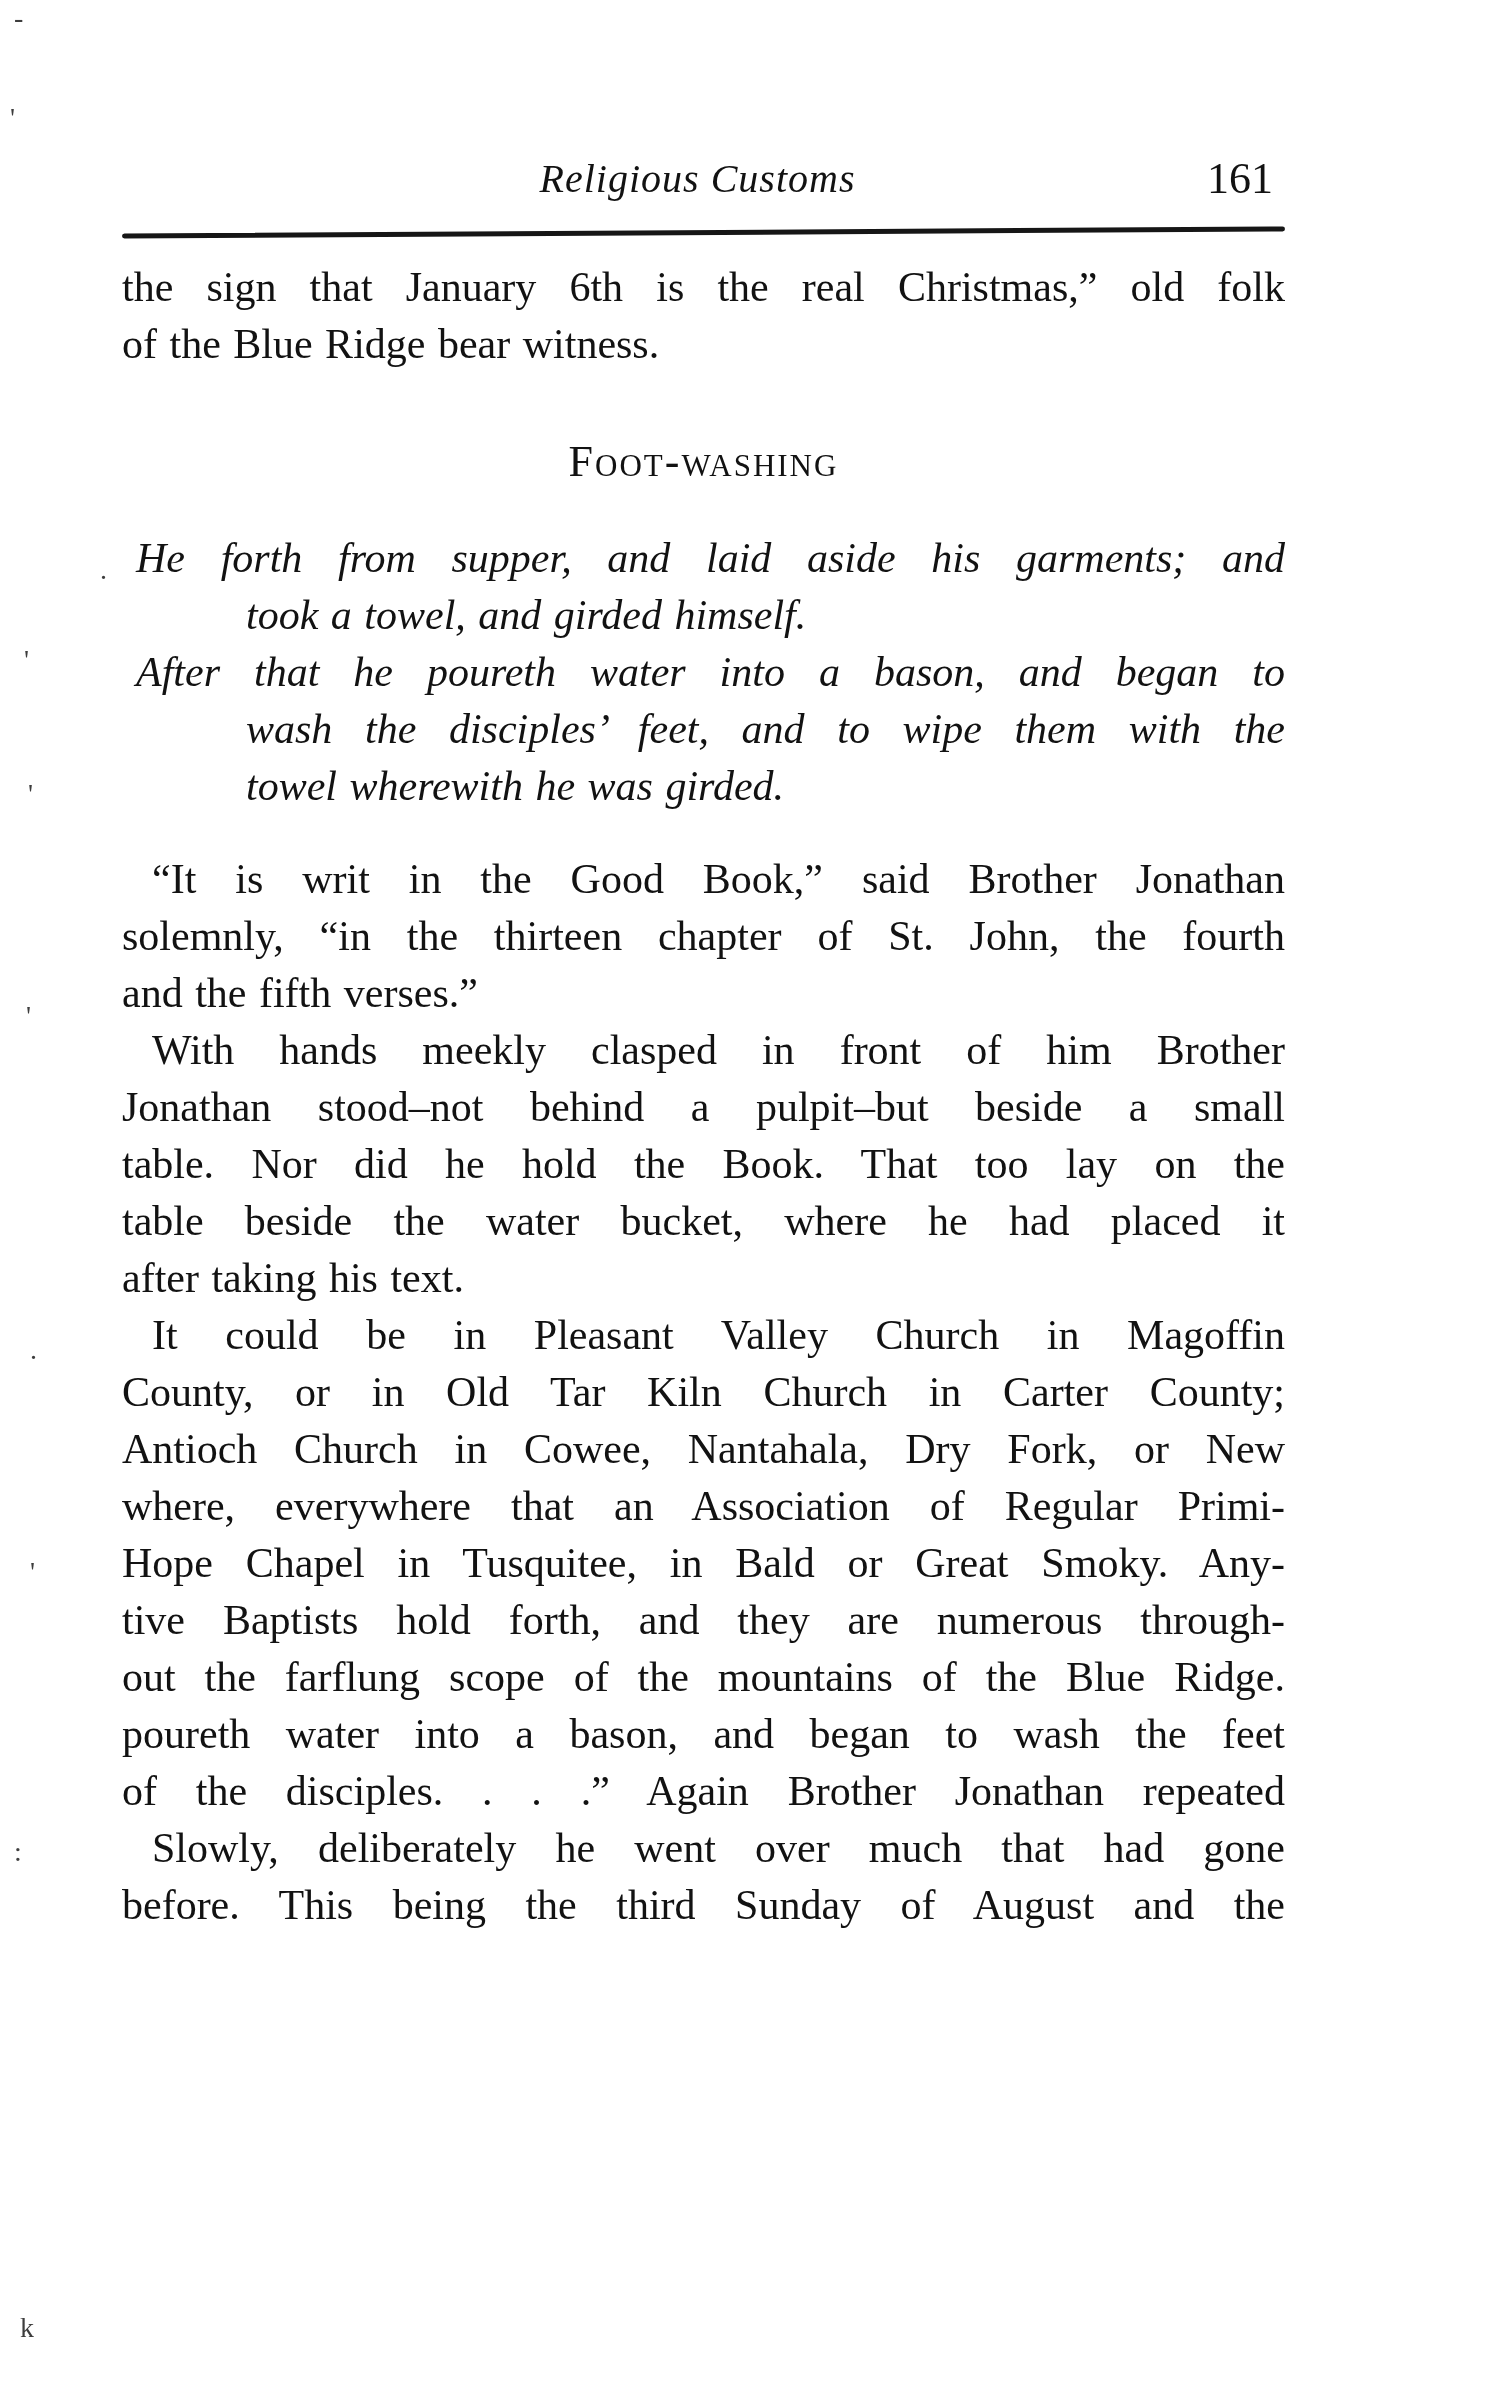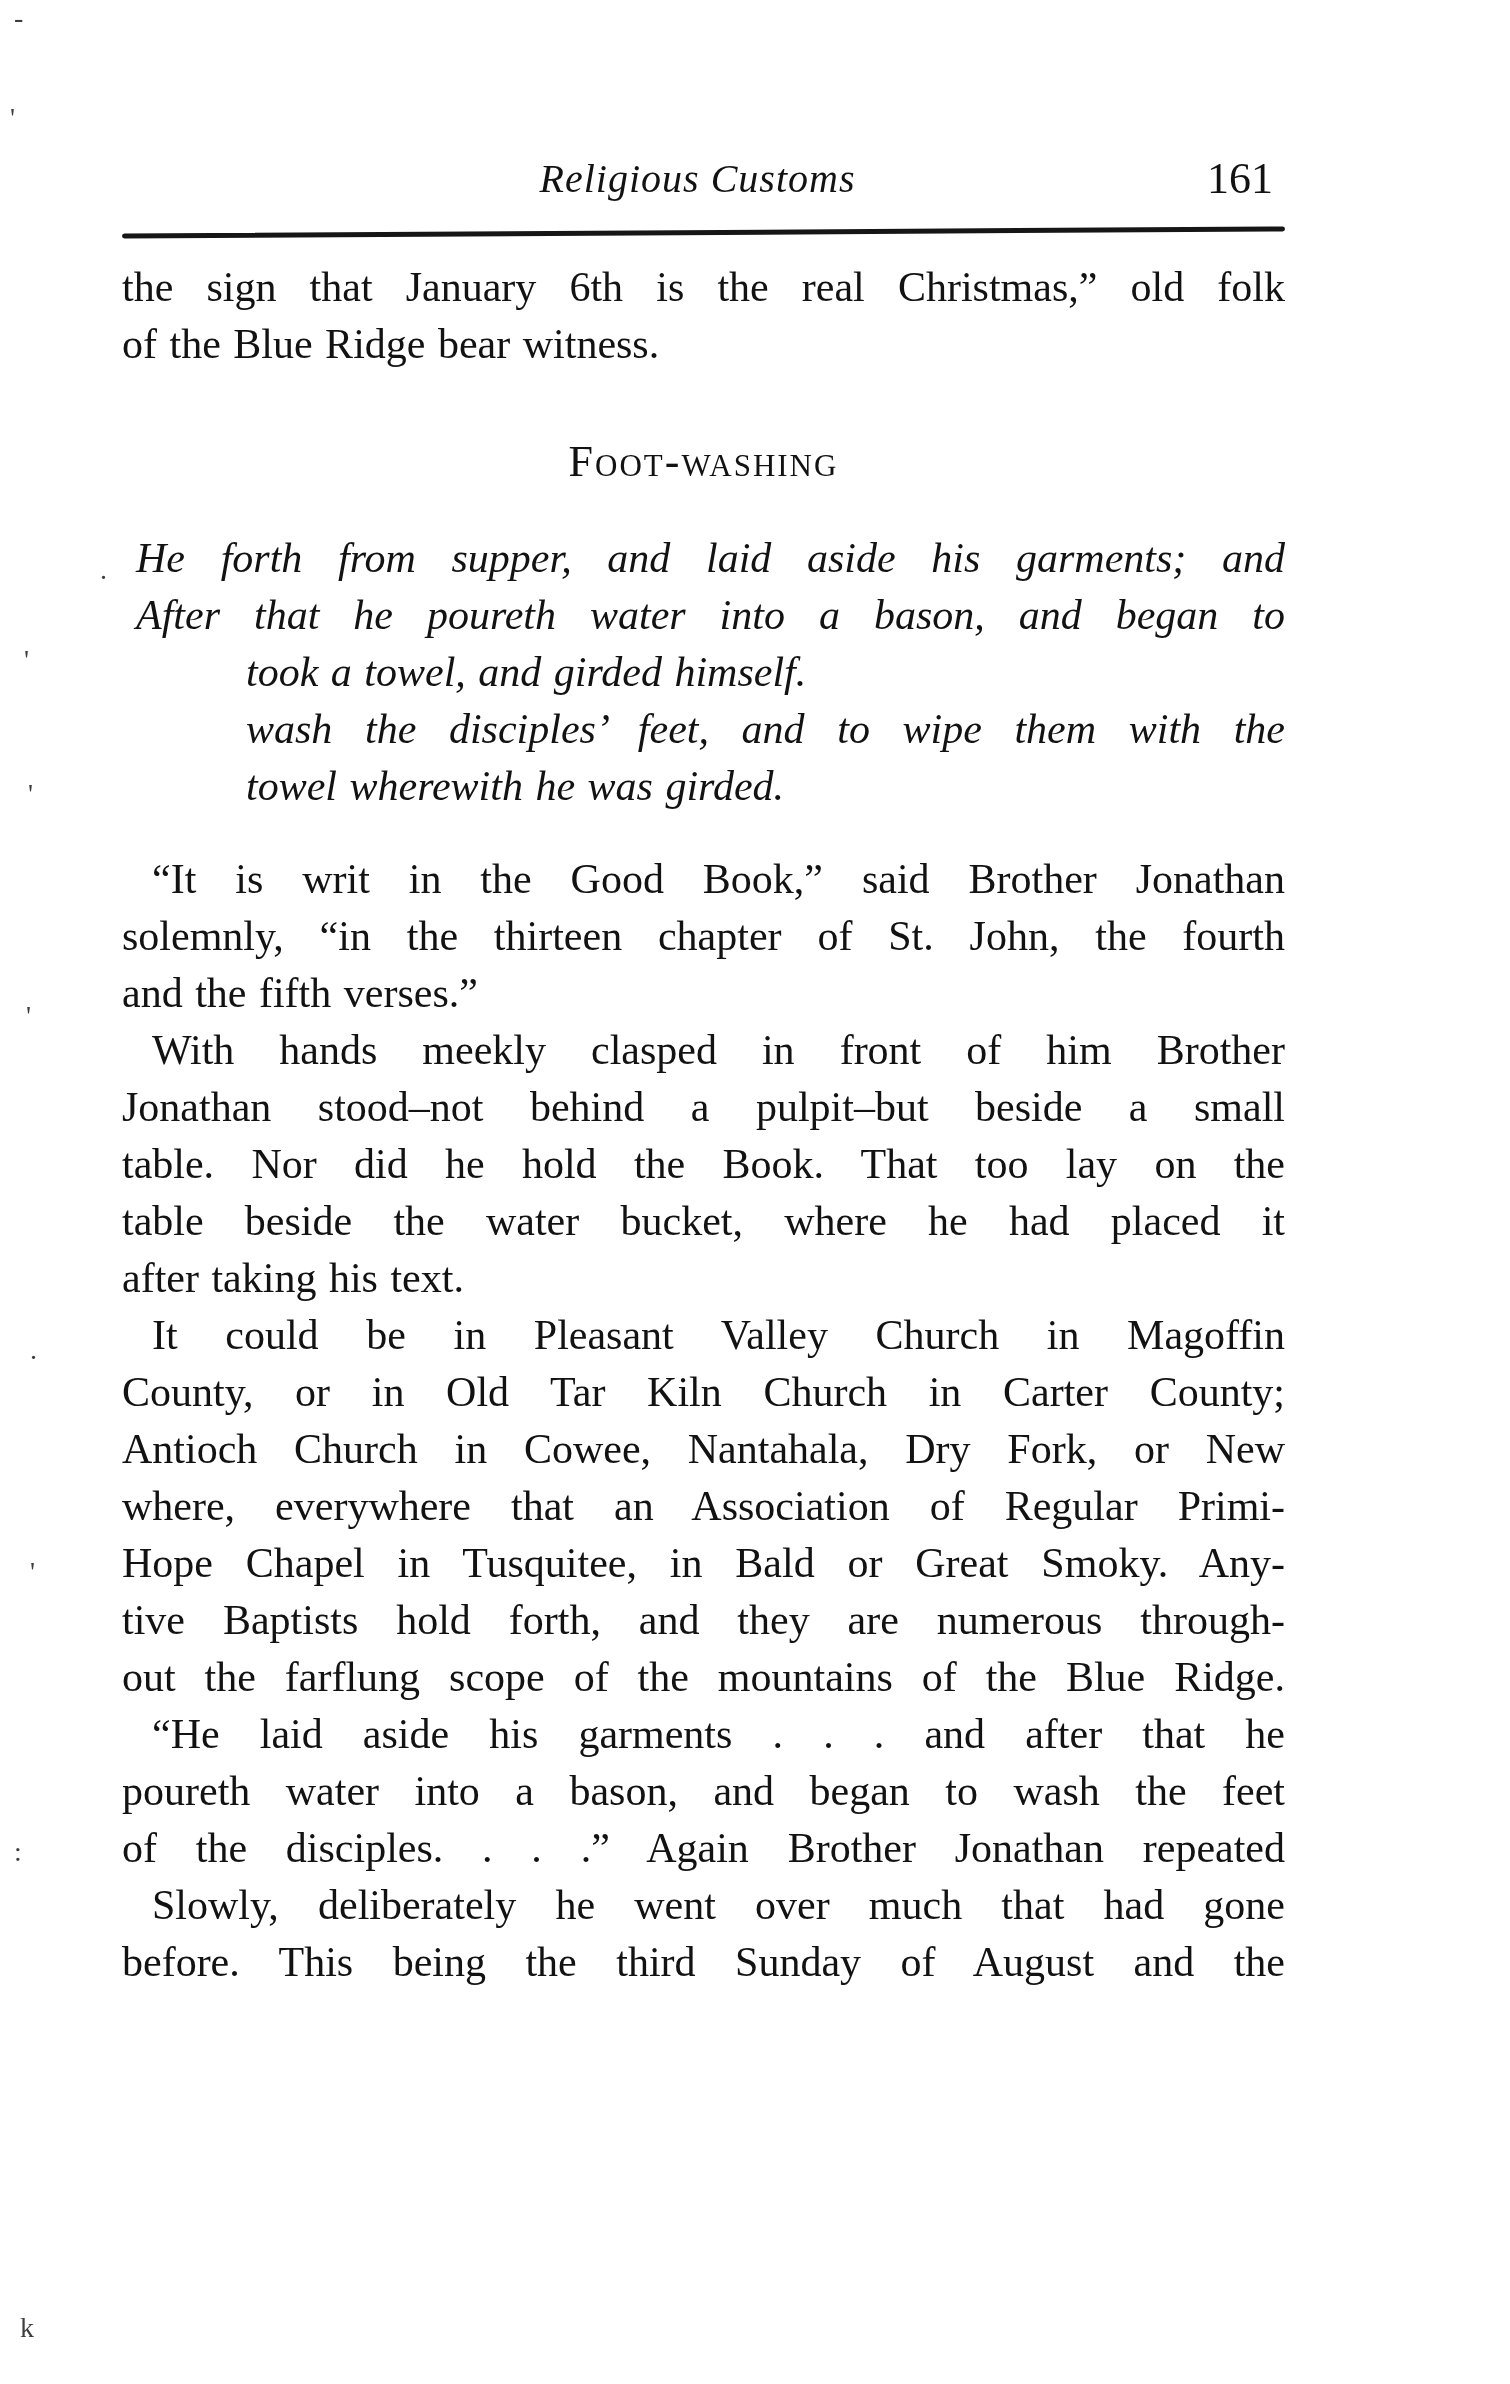--- a/index.html
+++ b/index.html
@@ -118,22 +118,22 @@
     <div class="header-rule"></div>
 
     <div class="page-body" id="page-body">
         <div class="block paragraph">
           <div class="line">the sign that January 6th is the real Christmas,” old folk</div>
           <div class="line no-just">of the Blue Ridge bear witness.</div>
         </div>
         <div class="block section-heading">Foot-washing</div>
         <div class="block verse">
           <div class="line">He forth from supper, and laid aside his garments; and</div>
+          <div class="line no-just cont">took a towel, and girded himself.</div>
           <div class="line">After that he poureth water into a bason, and began to</div>
-          <div class="line no-just cont">took a towel, and girded himself.</div>
           <div class="line cont">wash the disciples’ feet, and to wipe them with the</div>
           <div class="line no-just cont">towel wherewith he was girded.</div>
         </div>
         <div class="block paragraph">
           <div class="line first-indent">“It is writ in the Good Book,” said Brother Jonathan</div>
           <div class="line">solemnly, “in the thirteen chapter of St. John, the fourth</div>
           <div class="line no-just">and the fifth verses.”</div>
         </div>
         <div class="block paragraph">
           <div class="line first-indent">With hands meekly clasped in front of him Brother</div>
@@ -145,21 +145,20 @@
         <div class="block paragraph">
           <div class="line first-indent">It could be in Pleasant Valley Church in Magoffin</div>
           <div class="line">County, or in Old Tar Kiln Church in Carter County;</div>
           <div class="line">Antioch Church in Cowee, Nantahala, Dry Fork, or New</div>
           <div class="line">where, everywhere that an Association of Regular Primi-</div>
           <div class="line">Hope Chapel in Tusquitee, in Bald or Great Smoky. Any-</div>
           <div class="line">tive Baptists hold forth, and they are numerous through-</div>
           <div class="line">out the farflung scope of the mountains of the Blue Ridge.</div>
         </div>
         <div class="block paragraph">
-          <div class="line first-indent">“He laid aside his garments . . . and after that he</div>
           <div class="line">poureth water into a bason, and began to wash the feet</div>
           <div class="line">of the disciples. . . .” Again Brother Jonathan repeated</div>
         </div>
         <div class="block paragraph">
           <div class="line first-indent">Slowly, deliberately he went over much that had gone</div>
           <div class="line">before. This being the third Sunday of August and the</div>
         </div>
       </div>
 
   </div>

